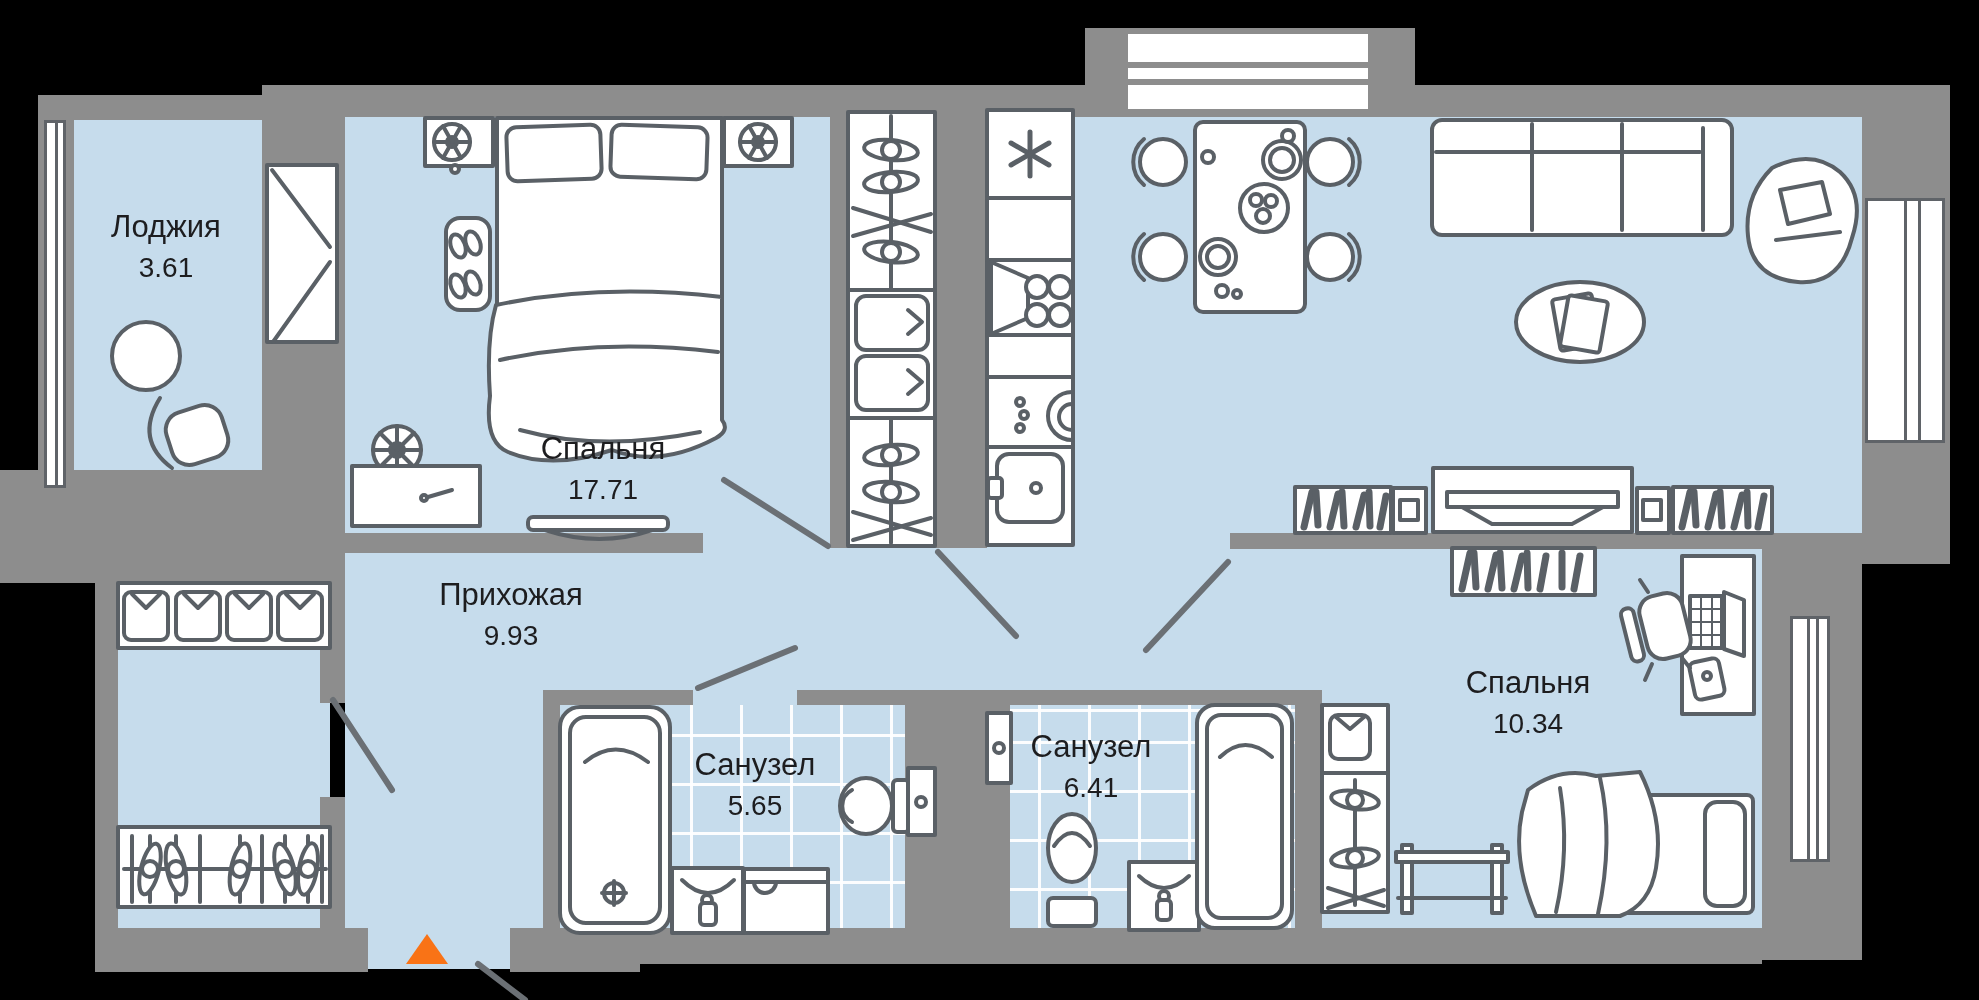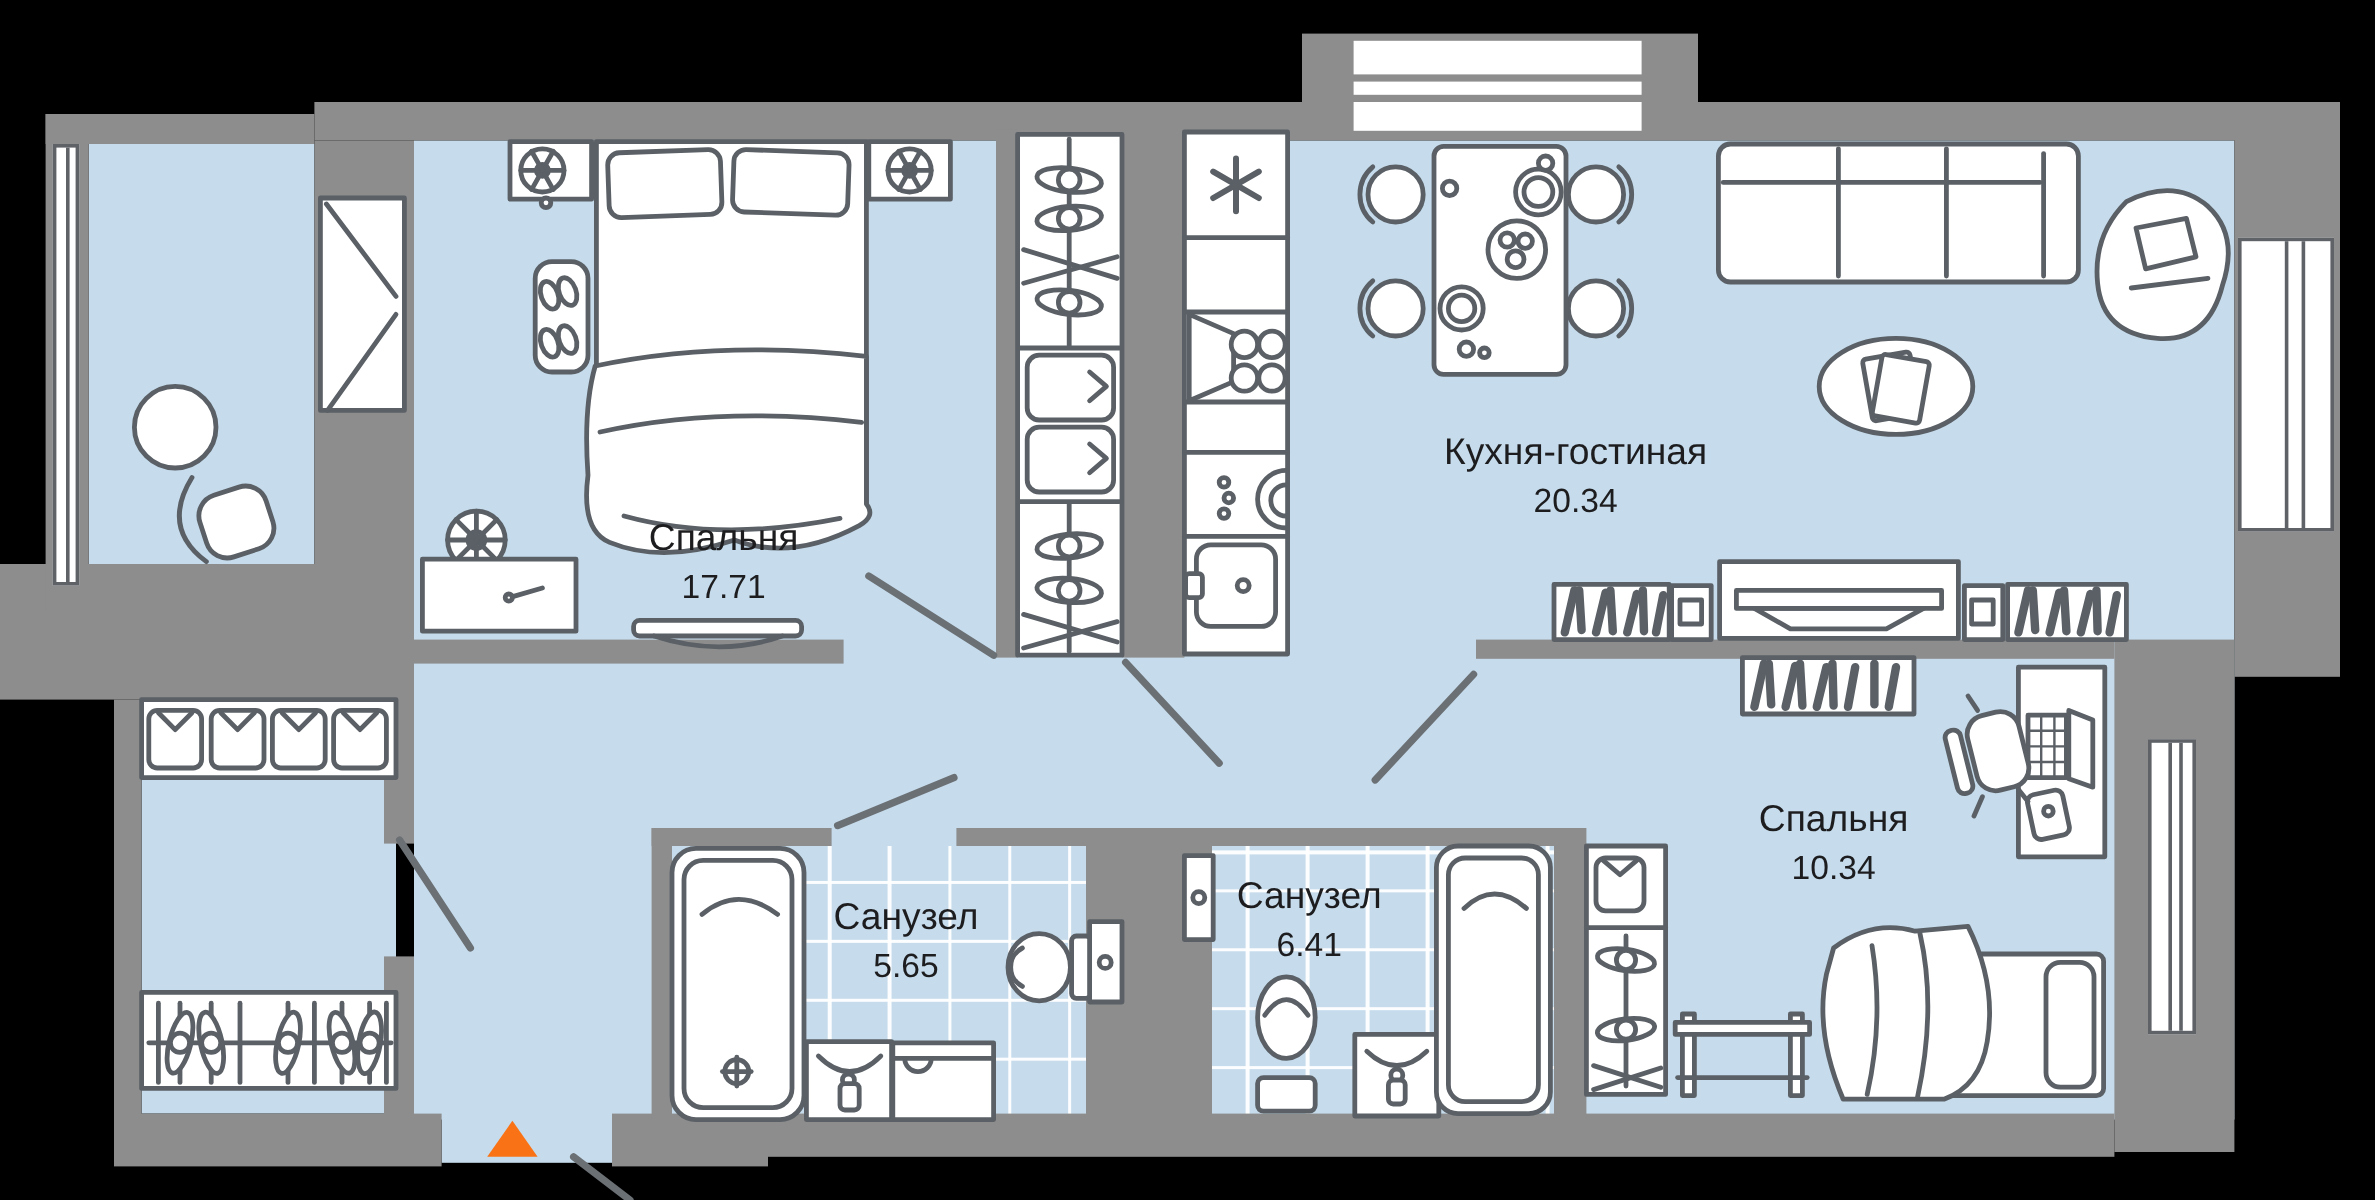--- a/index.html
+++ b/index.html
@@ -457,27 +457,31 @@
       <rect x="1535" y="795" width="218" height="118" rx="6"></rect>
       <rect x="1705" y="802" width="40" height="104" rx="12"></rect>
       <path d="M1528,790 Q1560,766 1596,776 L1640,772 Q1664,820 1656,868 Q1650,905 1620,916 L1536,916 Q1512,860 1522,812 Z"></path>
       <path d="M1600,778 Q1614,840 1598,914" fill="none"></path>
       <path d="M1560,788 Q1570,850 1556,912" fill="none"></path>
     </g>
 
     <line x1="478" y1="964" x2="525" y2="1000" stroke="#6b7075" stroke-width="6"></line>
   </svg>
 
+  <div class="rl" style="left:166px;top:246px">
+    <span class="rn">Лоджия</span>
+    <span class="ra">3.61</span>
+  </div>
   <div class="rl" style="left:603px;top:468px">
     <span class="rn">Спальня</span>
     <span class="ra">17.71</span>
   </div>
-  <div class="rl" style="left:1313px;top:396px">
-    <span class="rn">Кухня-гостиная</span>
-    <span class="ra">20.34</span>
+  <div class="rl" style="left:511px;top:614px">
+    <span class="rn">Прихожая</span>
+    <span class="ra">9.93</span>
   </div>
   <div class="rl" style="left:755px;top:784px">
     <span class="rn">Санузел</span>
     <span class="ra">5.65</span>
   </div>
   <div class="rl" style="left:1091px;top:766px">
     <span class="rn">Санузел</span>
     <span class="ra">6.41</span>
   </div>
   <div class="rl" style="left:1528px;top:702px">

